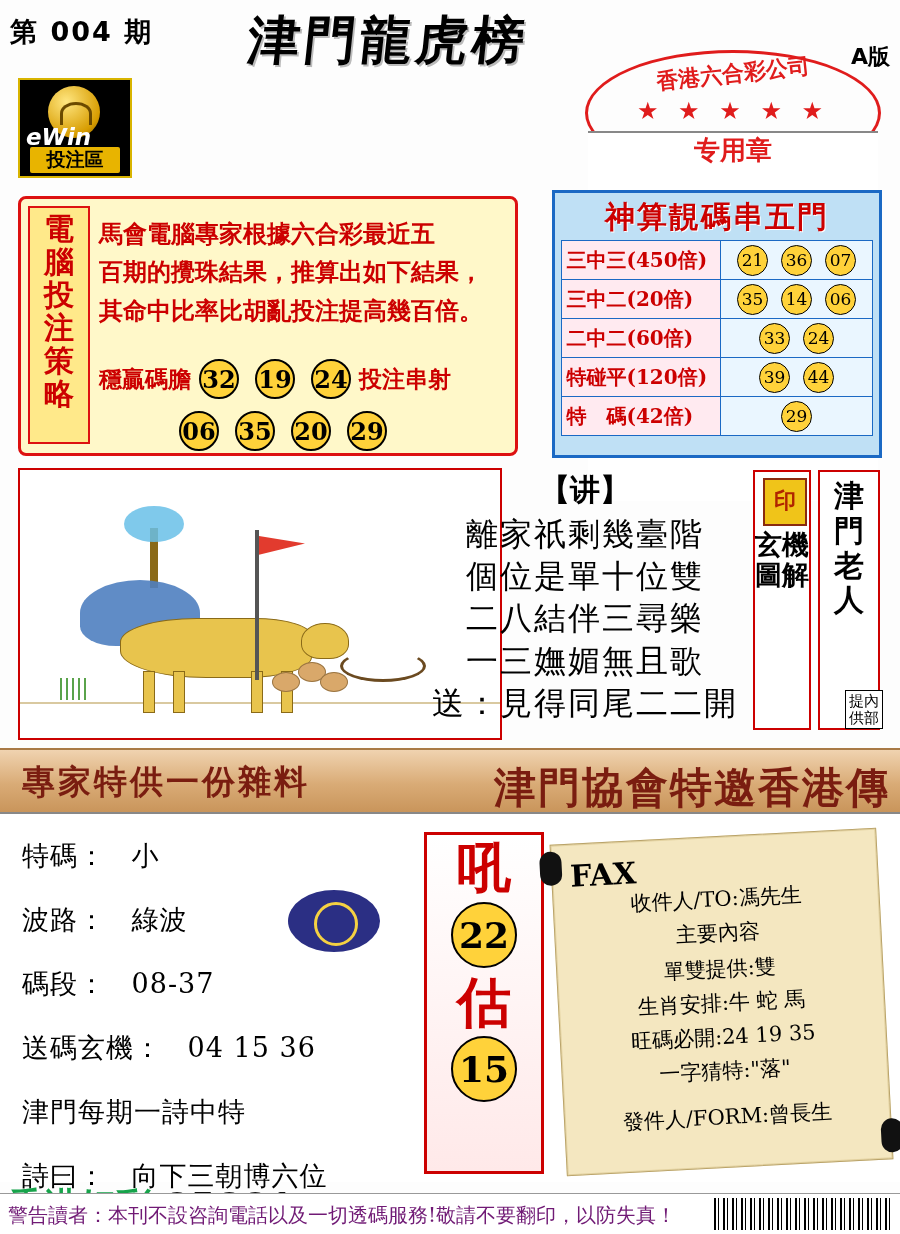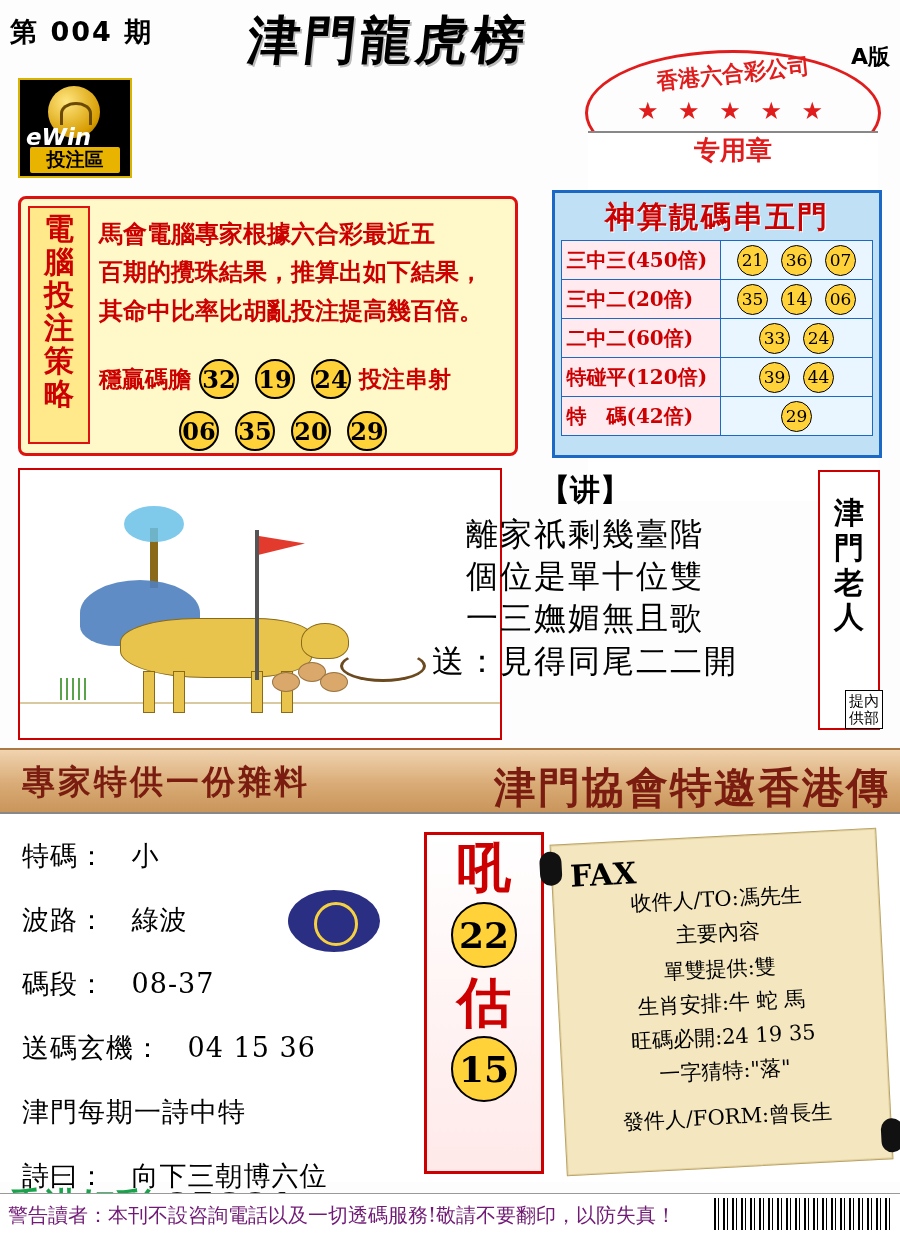--- a/index.html
+++ b/index.html
@@ -99,21 +99,21 @@
 
   
   .xuanji{position:absolute;left:753px;top:470px;width:58px;height:260px;border:2px solid #c00;
     background:#fff;color:#000;text-align:center;font-size:27px;font-weight:bold;line-height:1.12;
     font-family:"DejaVu Serif","Liberation Serif",serif;padding-top:58px;box-sizing:border-box;}
   .xuanji .icon{position:absolute;left:8px;top:6px;width:40px;height:44px;background:#f0c419;border:2px solid #8a2b0f;}
   .xuanji .icon:after{content:"印";position:absolute;left:0;top:8px;width:100%;text-align:center;
     font-size:22px;color:#b02400;}
   .laoren{position:absolute;left:818px;top:470px;width:62px;height:260px;border:2px solid #c00;
     background:#fff;color:#000;text-align:center;font-size:30px;font-weight:bold;line-height:1.16;
-    font-family:"DejaVu Serif","Liberation Serif",serif;padding-top:24px;box-sizing:border-box;}
+    font-family:"DejaVu Serif","Liberation Serif",serif;padding-top:7px;box-sizing:border-box;}
   .neibu{position:absolute;left:845px;top:690px;width:36px;font-size:15px;color:#000;line-height:1.1;
     border:1px solid #000;text-align:center;padding:2px 0;background:#fff;}
 
   
   .banner{position:absolute;left:0;top:748px;width:900px;height:62px;
     background:linear-gradient(180deg,#f0d3b0,#d9ab76 55%,#c9955b);border-top:2px solid #a97a46;border-bottom:2px solid #a97a46;}
   .banner .b1{position:absolute;left:22px;top:10px;font-size:33px;font-weight:bold;color:#7a1d10;
     font-family:"DejaVu Serif","Liberation Serif",serif;letter-spacing:3px;}
   .banner .b2{position:absolute;left:470px;top:10px;font-size:42px;font-weight:bold;color:#7a1d10;
     font-family:"DejaVu Serif","Liberation Serif",serif;letter-spacing:2px;margin-left:24px;}
@@ -265,24 +265,28 @@
     <div class="stone" style="left:278px;bottom:56px;"></div>
     <div class="stone" style="left:300px;"></div>
     <div class="snake"></div>
     <div class="grass"></div>
   </div>
 
   <div class="poem">
     <div class="head">【讲】</div>
     <div class="ln">離家祇剩幾臺階</div>
     <div class="ln">個位是單十位雙</div>
+    <div class="ln">二八結伴三尋樂</div>
     <div class="ln">一三嫵媚無且歌</div>
     <div class="ln">送：見得同尾二二開</div>
   </div>
 
+  <div class="xuanji">
+    <div class="icon"></div>
+  玄機圖解</div>
   <div class="laoren">津門老人</div>
   <div class="neibu">提內供部</div>
 
   <div class="banner">
     <div class="b1">專家特供一份雜料</div>
     <div class="b2">津門協會特邀香港傳真</div>
   </div>
 
   <div class="bottom">
     <div class="binfo">

